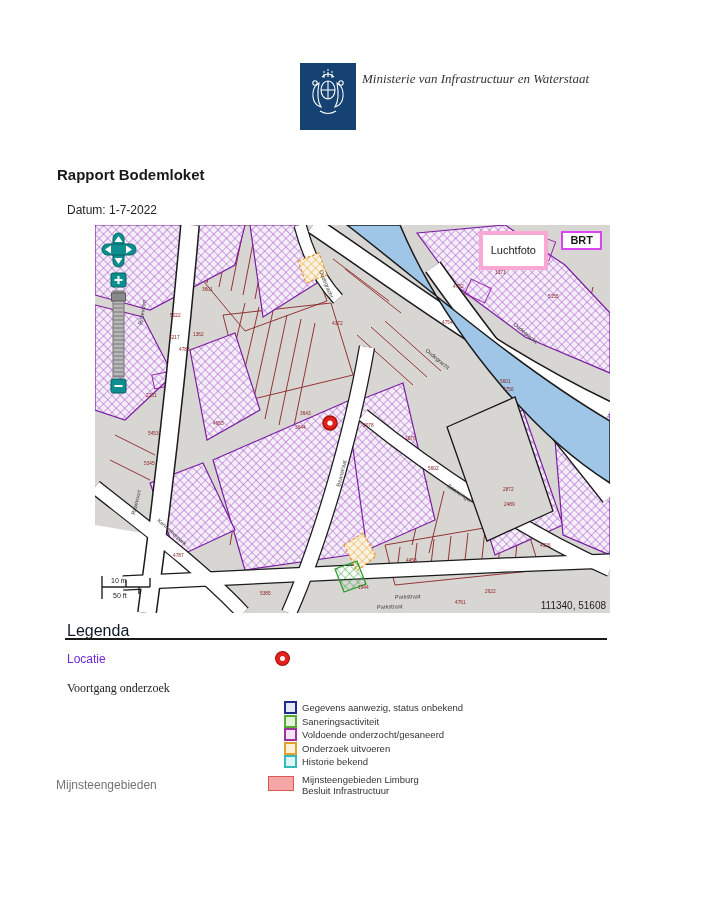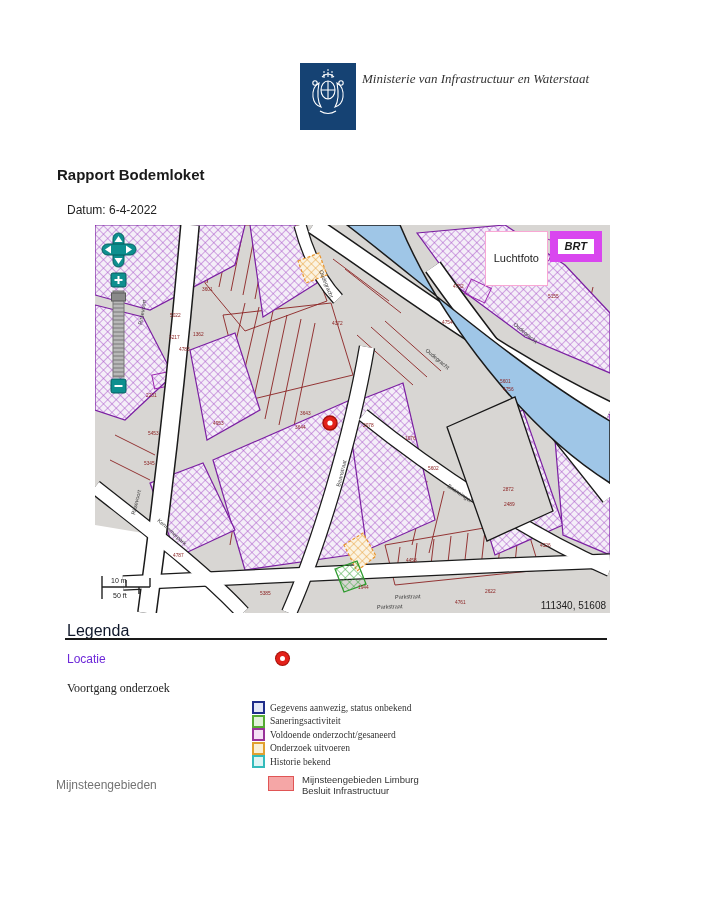--- a/index.html
+++ b/index.html
@@ -14,37 +14,37 @@
 
   
   .report-title{position:absolute;left:57px;top:166px;font-size:15px;font-weight:bold;color:#1a1a1a;text-align:right;}
   .report-date{position:absolute;left:67px;top:203px;font-size:12px;color:#222;}
 
   
   .map-wrap{position:absolute;left:95px;top:225px;width:515px;height:388px;overflow:hidden;background:#fff;}
   .map-wrap svg.basemap{position:absolute;left:0;top:0;}
   .plbl{font-size:4.8px;fill:#8b2222;font-family:"Liberation Sans",sans-serif;}
   .slbl{font-size:5.6px;fill:#3c3c3c;font-family:"Liberation Sans",sans-serif;}
-  .map-btn{position:absolute;top:6px;background:#fff;border:1px solid #f9a8d4;color:#1a1a1a;
-           font-size:11px;padding:19px 8px;line-height:15px;cursor:pointer;font-family:"Liberation Sans",sans-serif;}
+  .map-btn{position:absolute;top:6px;background:#fff;border:4px solid #f9a8d4;color:#1a1a1a;
+           font-size:11px;padding:8px 8px;line-height:15px;cursor:pointer;font-family:"Liberation Sans",sans-serif;}
   .btn-luchtfoto{right:62px;}
-  .btn-brt{right:8px;font-weight:bold;border:8px solid #d946ef;padding:0 7px;font-style:italic;}
+  .btn-brt{right:8px;font-weight:bold;border:2px solid #d946ef;padding:0 7px;}
   .panzoom{position:absolute;left:4px;top:4px;}
   .scalebar{position:absolute;left:6px;bottom:8px;}
   .scalebar text{font-size:7px;fill:#222;font-family:"Liberation Sans",sans-serif;}
   .map-coords{position:absolute;right:4px;bottom:2px;font-size:10px;color:#222;}
 
   
   .legend-title{position:absolute;left:67px;top:622px;font-size:16px;color:#0f172a;}
   .legend-rule{position:absolute;left:65px;top:638px;width:542px;border-top:2px solid #1a1a1a;}
   .loc-label{position:absolute;left:67px;top:652px;font-size:12px;color:#6d28d9;}
   .loc-marker{position:absolute;left:276px;top:652px;width:5px;height:5px;background:#fff;
               border:4px solid #e3211a;border-radius:50%;box-shadow:0 0 0 1px #a51008;}
   .progress-label{position:absolute;left:67px;top:681px;font-size:12px;color:#222;font-family:Liberation Serif, serif;}
-  .legend-items{position:absolute;left:252px;top:701px;font-family:Liberation Serif, serif;}
+  .legend-items{position:absolute;left:284px;top:701px;}
   .leg-row{display:flex;align-items:center;height:13px;margin-bottom:0.5px;}
   .leg-swatch{width:9px;height:9px;border-width:2px;border-style:solid;margin-right:5px;flex:0 0 auto;}
   .leg-label{font-size:9.5px;color:#333;white-space:nowrap;}
   .mijn-label{position:absolute;left:56px;top:778px;font-size:12px;color:#737373;}
   .mijn-row{position:absolute;left:268px;top:774px;display:flex;align-items:flex-start;}
   .mijn-swatch{width:24px;height:13px;background:#f5a6a6;border:1px solid #e05555;margin-right:8px;margin-top:2px;}
   .mijn-text{font-size:9.5px;color:#333;line-height:11px;}
 </style>
 </head>
 <body>
@@ -63,21 +63,21 @@
       <circle cx="41" cy="20" r="2.2"></circle>
       <path d="M20 48 Q28 53 36 48"></path>
     </g>
   </svg>
 </div>
 <div class="org-text">
   <div class="org-sub">Ministerie van Infrastructuur en Waterstaat</div>
 </div>
 
 <div class="report-title">Rapport Bodemloket</div>
-<div class="report-date">Datum: 6-4-2022</div>
+<div class="report-date">Datum: 1-7-2022</div>
 
 <div class="map-wrap">
   <svg class="basemap" width="515" height="388" viewBox="0 0 515 388">
     <defs>
       <pattern id="ph" width="6" height="6" patternUnits="userSpaceOnUse" patternTransform="rotate(45)">
         <rect width="6" height="6" fill="#f4eef8"></rect>
         <path d="M0 0H6M0 0V6" stroke="#a855c8" stroke-width="1"></path>
       </pattern>
       <pattern id="oh" width="6" height="6" patternUnits="userSpaceOnUse" patternTransform="rotate(45)">
         <rect width="6" height="6" fill="#fbf3e2"></rect>

